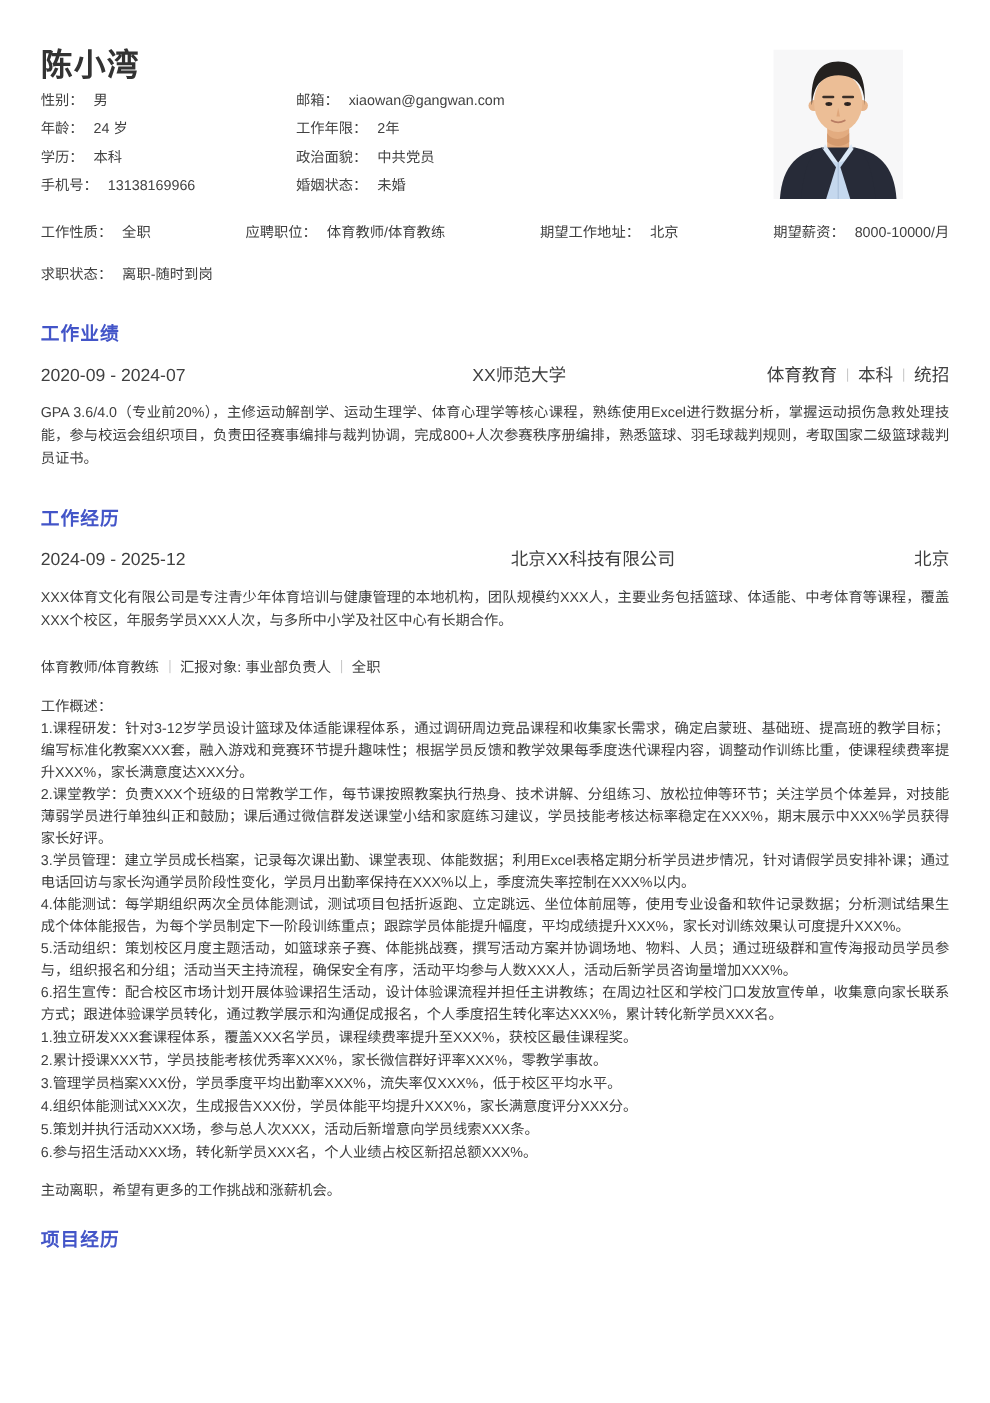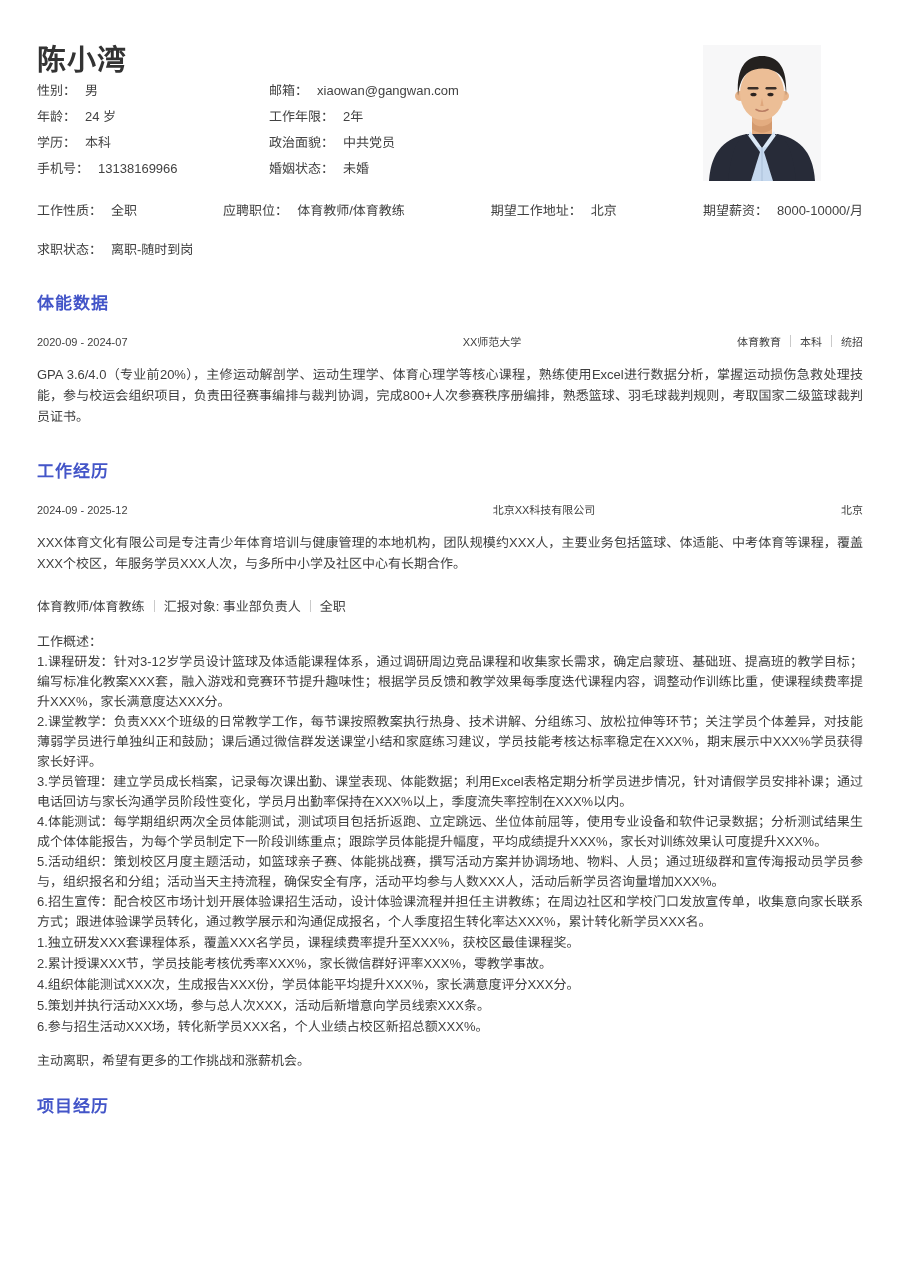--- a/index.html
+++ b/index.html
@@ -51,21 +51,21 @@
     margin-top: 24px;
     display: flex;
     justify-content: space-between;
     font-size: 13px; line-height: 18px;
   }
   .ji-status { margin-top: 21px; font-size: 13px; line-height: 18px; }
   .exp-row {
     margin-top: 17px;
     display: flex;
     align-items: flex-end;
-    font-size: 11px; line-height: 18px;
+    font-size: 16px; line-height: 18px;
   }
   .exp-row .col-l { width: 210px; flex: none; }
   .exp-row .col-c { flex: 1; text-align: center; }
   .exp-row .col-r { flex: none; text-align: right; }
   .vdiv {
     display: inline-block;
     width: 1px; height: 12px;
     background: var(--divider, #c9c9c9);
     margin: 0 9px;
     vertical-align: -1px;
@@ -158,21 +158,21 @@
       <span class="lbl">期望工作地址：</span><span>北京</span>
     </span>
     <span class="ji-item">
       <span class="lbl">期望薪资：</span><span>8000-10000/月</span>
     </span>
   </div>
   <div class="ji-status">
     <span class="lbl">求职状态：</span><span>离职-随时到岗</span>
   </div>
 
-  <h2 class="sec-title">体能数据</h2>
+  <h2 class="sec-title">工作业绩</h2>
   <div class="exp-row">
     <span class="col-l">2020-09 - 2024-07</span>
     <span class="col-c">XX师范大学</span>
     <span class="col-r">
       <span>体育教育</span><span class="vdiv"></span><span>本科</span><span class="vdiv"></span><span>统招</span>
     </span>
   </div>
   <p class="para">GPA 3.6/4.0（专业前20%），主修运动解剖学、运动生理学、体育心理学等核心课程，熟练使用Excel进行数据分析，掌握运动损伤急救处理技能，参与校运会组织项目，负责田径赛事编排与裁判协调，完成800+人次参赛秩序册编排，熟悉篮球、羽毛球裁判规则，考取国家二级篮球裁判员证书。</p>
 
   <h2 class="sec-title">工作经历</h2>
@@ -192,20 +192,21 @@
     <p class="item">2.课堂教学：负责XXX个班级的日常教学工作，每节课按照教案执行热身、技术讲解、分组练习、放松拉伸等环节；关注学员个体差异，对技能薄弱学员进行单独纠正和鼓励；课后通过微信群发送课堂小结和家庭练习建议，学员技能考核达标率稳定在XXX%，期末展示中XXX%学员获得家长好评。</p>
     <p class="item">3.学员管理：建立学员成长档案，记录每次课出勤、课堂表现、体能数据；利用Excel表格定期分析学员进步情况，针对请假学员安排补课；通过电话回访与家长沟通学员阶段性变化，学员月出勤率保持在XXX%以上，季度流失率控制在XXX%以内。</p>
     <p class="item">4.体能测试：每学期组织两次全员体能测试，测试项目包括折返跑、立定跳远、坐位体前屈等，使用专业设备和软件记录数据；分析测试结果生成个体体能报告，为每个学员制定下一阶段训练重点；跟踪学员体能提升幅度，平均成绩提升XXX%，家长对训练效果认可度提升XXX%。</p>
     <p class="item">5.活动组织：策划校区月度主题活动，如篮球亲子赛、体能挑战赛，撰写活动方案并协调场地、物料、人员；通过班级群和宣传海报动员学员参与，组织报名和分组；活动当天主持流程，确保安全有序，活动平均参与人数XXX人，活动后新学员咨询量增加XXX%。</p>
     <p class="item">6.招生宣传：配合校区市场计划开展体验课招生活动，设计体验课流程并担任主讲教练；在周边社区和学校门口发放宣传单，收集意向家长联系方式；跟进体验课学员转化，通过教学展示和沟通促成报名，个人季度招生转化率达XXX%，累计转化新学员XXX名。</p>
   </div>
 
   <div>
     <p class="ach-item">1.独立研发XXX套课程体系，覆盖XXX名学员，课程续费率提升至XXX%，获校区最佳课程奖。</p>
     <p class="ach-item">2.累计授课XXX节，学员技能考核优秀率XXX%，家长微信群好评率XXX%，零教学事故。</p>
+    <p class="ach-item">3.管理学员档案XXX份，学员季度平均出勤率XXX%，流失率仅XXX%，低于校区平均水平。</p>
     <p class="ach-item">4.组织体能测试XXX次，生成报告XXX份，学员体能平均提升XXX%，家长满意度评分XXX分。</p>
     <p class="ach-item">5.策划并执行活动XXX场，参与总人次XXX，活动后新增意向学员线索XXX条。</p>
     <p class="ach-item">6.参与招生活动XXX场，转化新学员XXX名，个人业绩占校区新招总额XXX%。</p>
   </div>
 
   <p class="leave">主动离职，希望有更多的工作挑战和涨薪机会。</p>
 
   <h2 class="sec-title last">项目经历</h2>
 
 </div>

